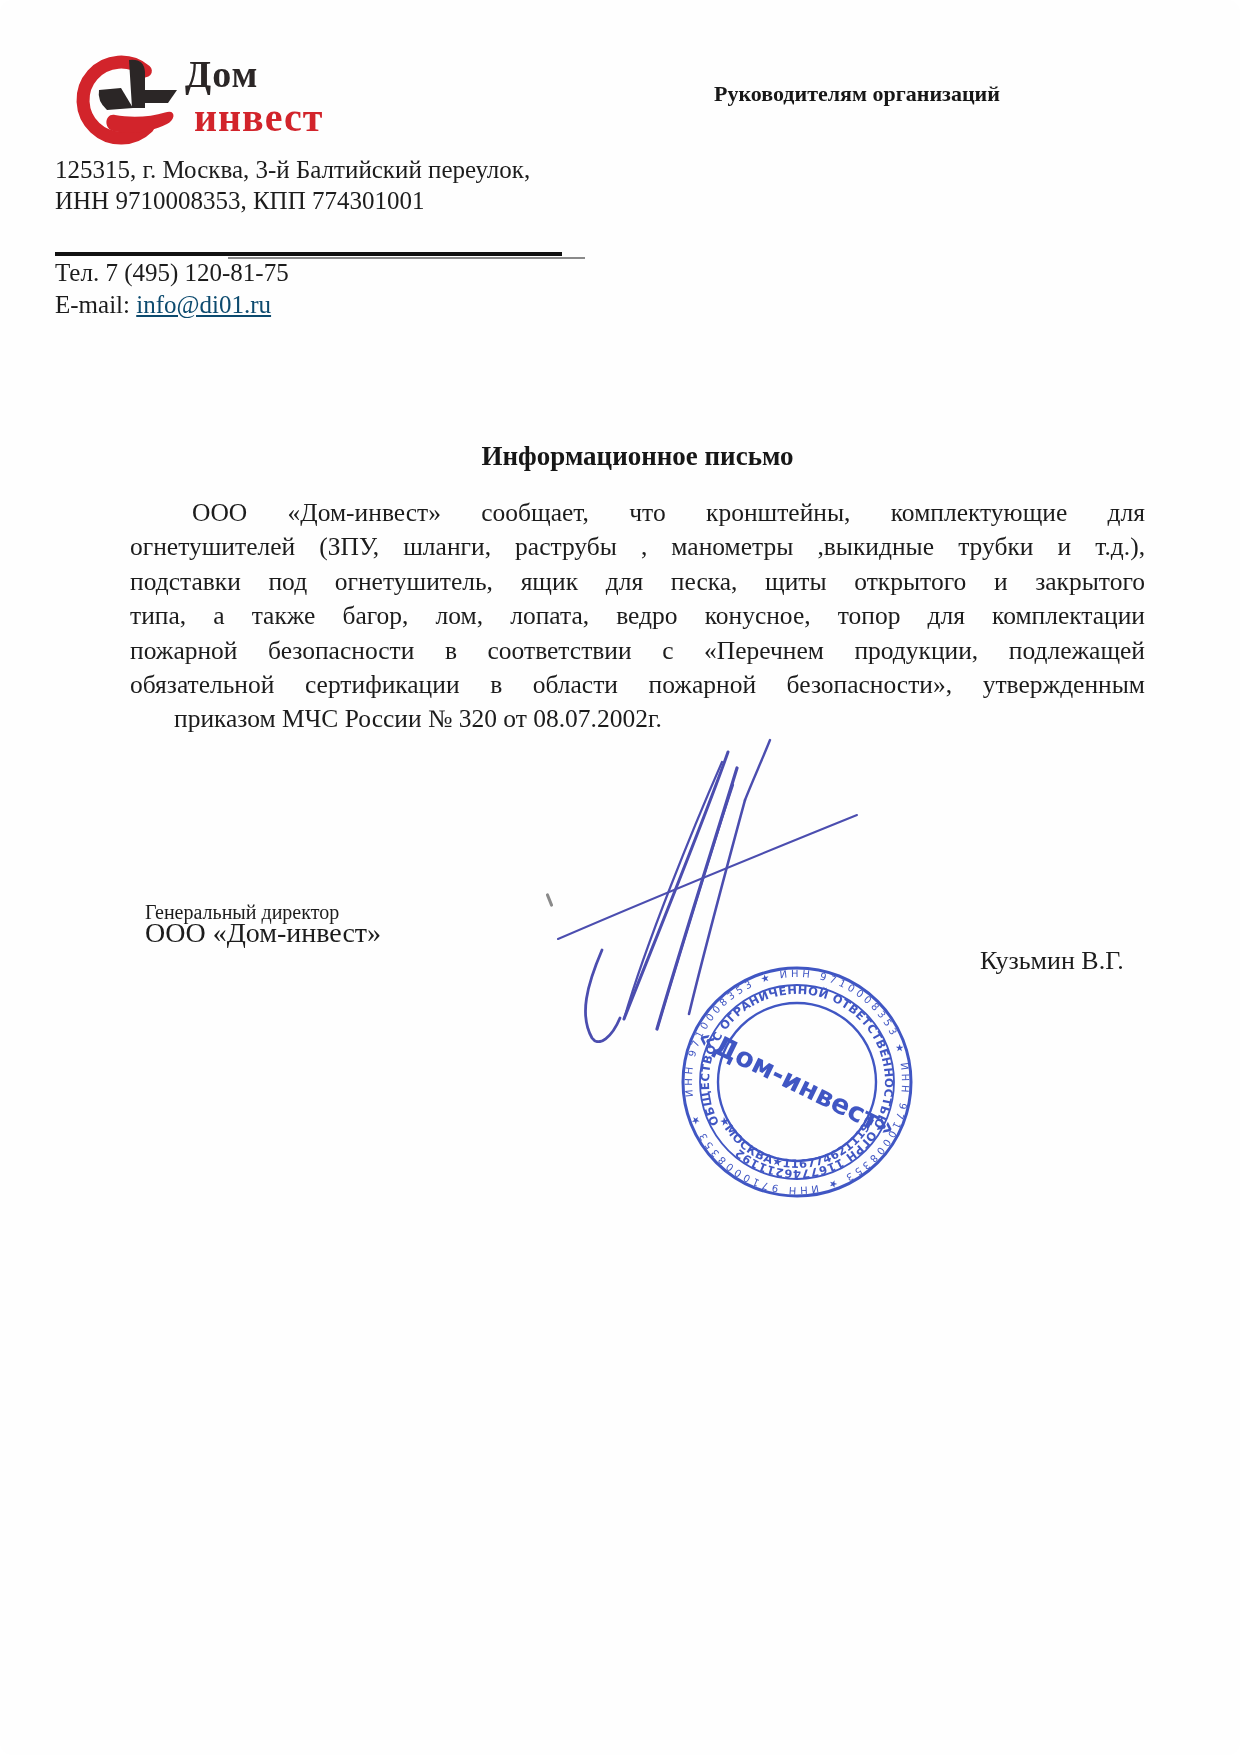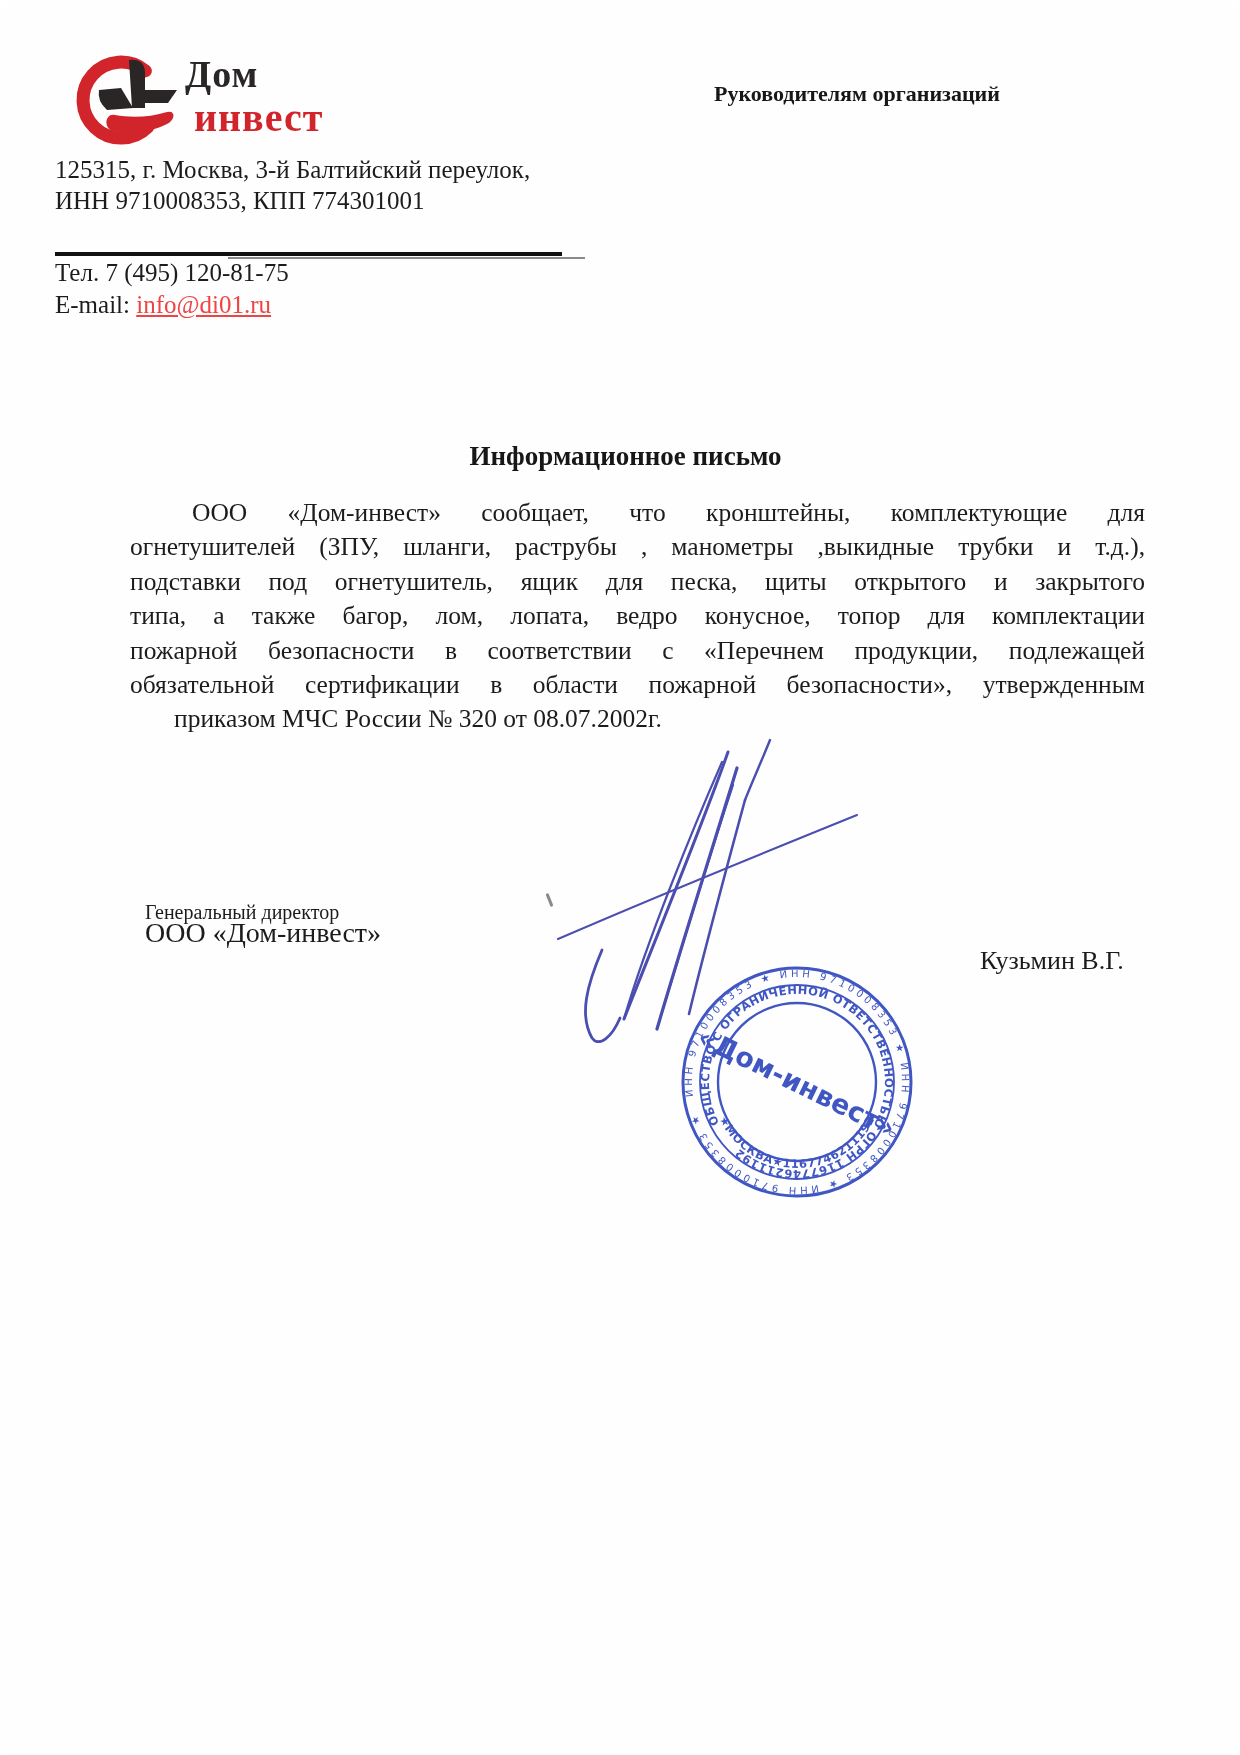--- a/index.html
+++ b/index.html
@@ -36,25 +36,25 @@
     font-size:25px; line-height:31px; color:#1c1c1c;
   }
   .divider-main {
     left:55px; top:252px; width:507px; height:4px; background:#111;
   }
   .divider-echo {
     left:228px; top:257px; width:357px; height:2px; background:#8a8a8a;
   }
   .phone-line { left:55px; top:259px; font-size:25px; }
   .email-line { left:55px; top:291px; font-size:25px; }
-  .email-link { color:#ef4444; text-decoration:underline; cursor:pointer; }
+  .email-link { color:#0c4a6e; text-decoration:underline; cursor:pointer; }
 
   
   .letter-title {
-    left:118px; top:441px; width:1015px;
+    left:130px; top:441px; width:1015px;
     text-align:center; font-size:27px; font-weight:bold; color:#171717;
   }
   .letter-body {
     left:130px; top:498px; width:1015px;
     font-size:25.5px; color:#1c1c1c;
   }
   .body-line {
     text-align:justify; text-align-last:justify;
     height:34.4px; white-space:nowrap; overflow:visible;
   }

